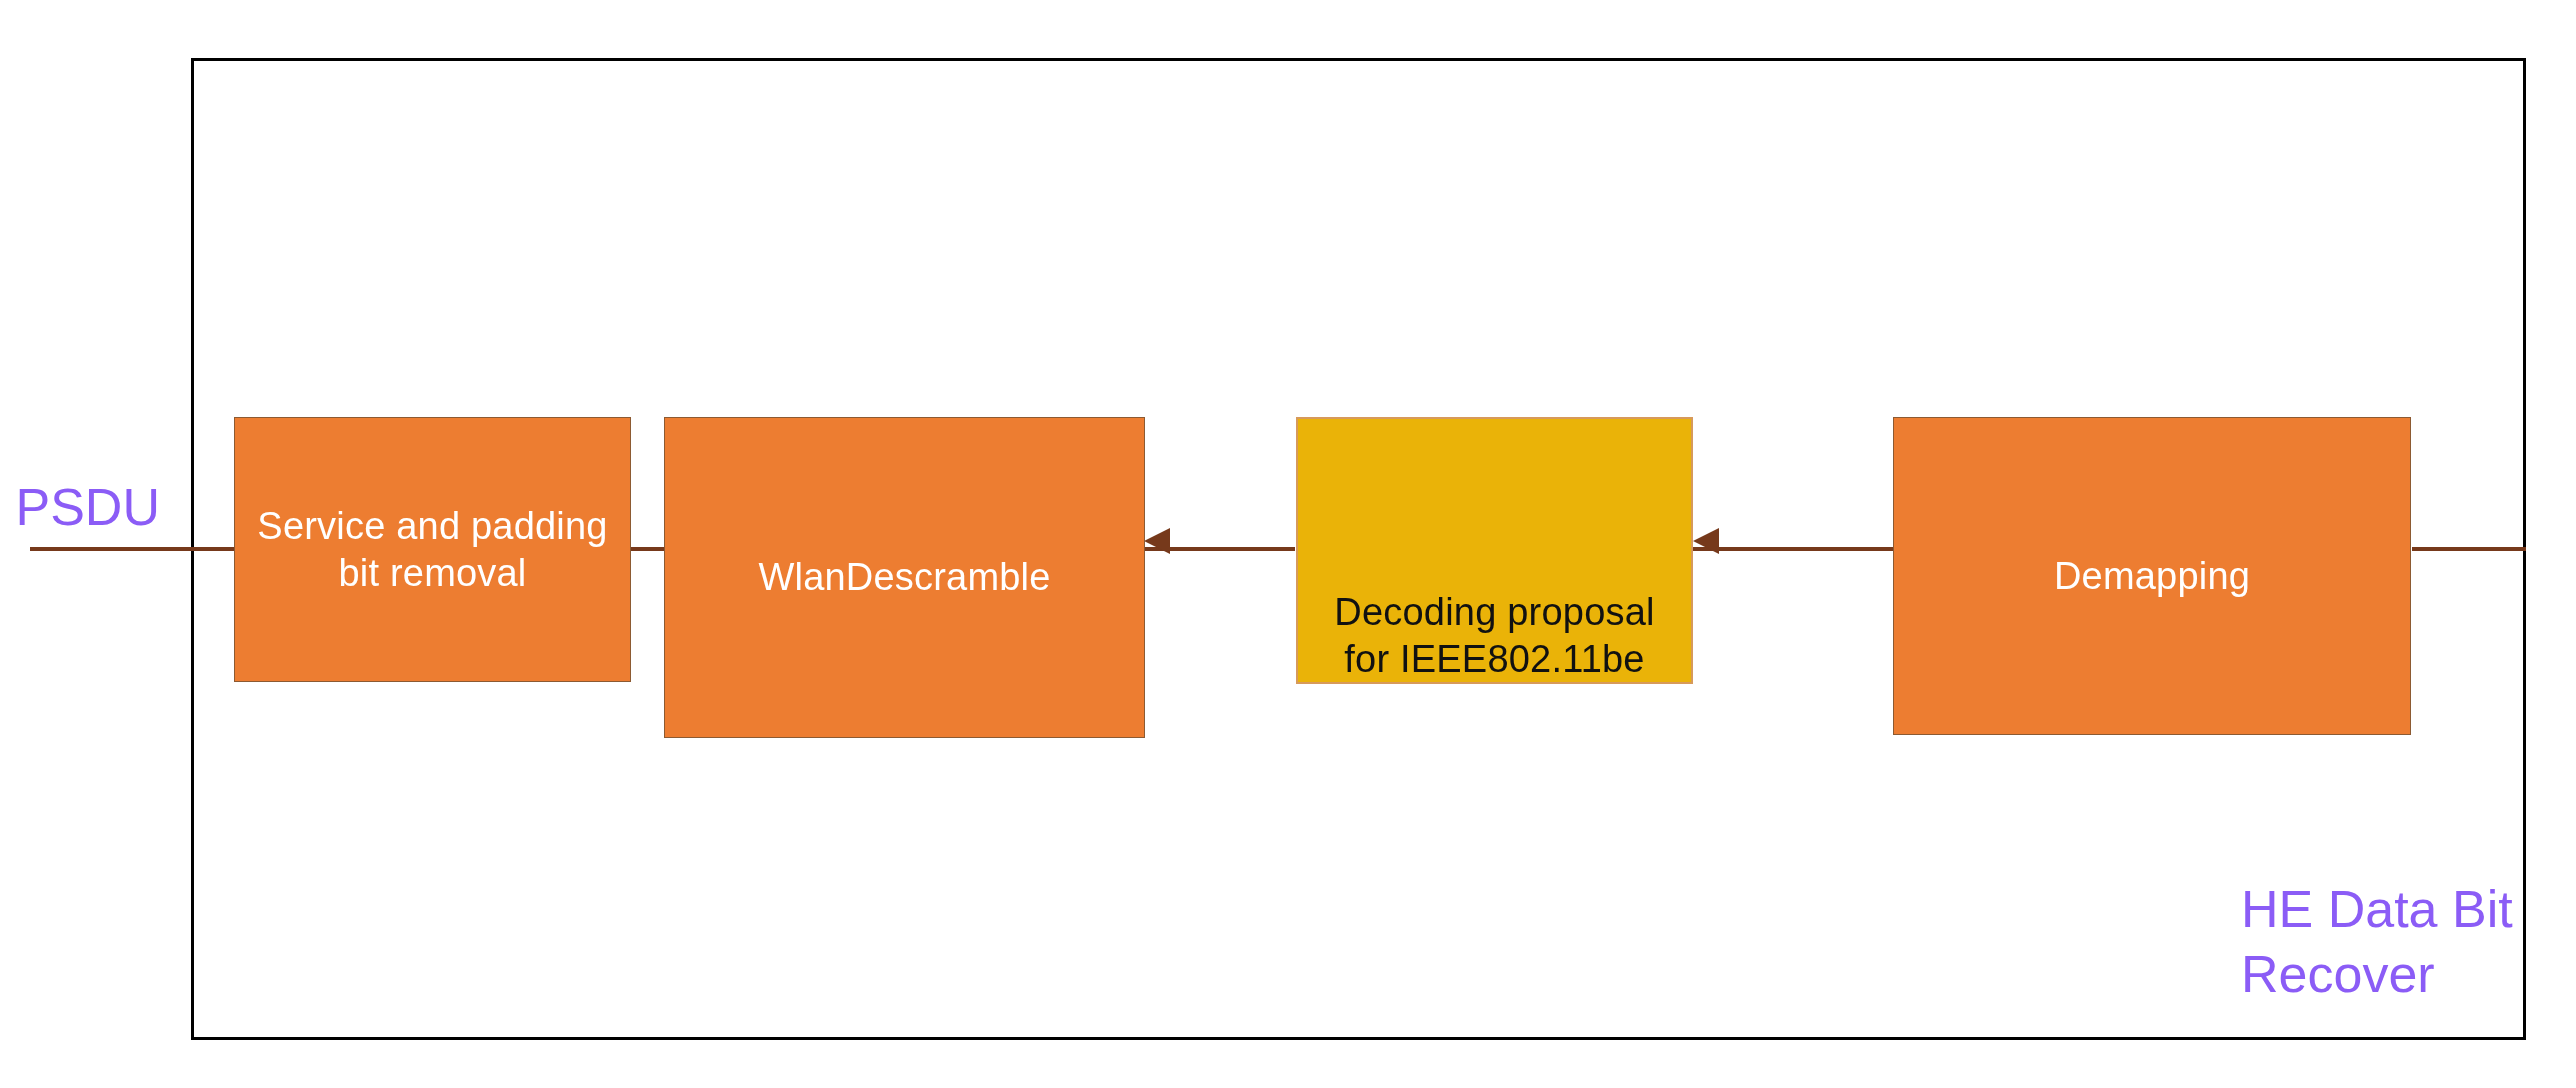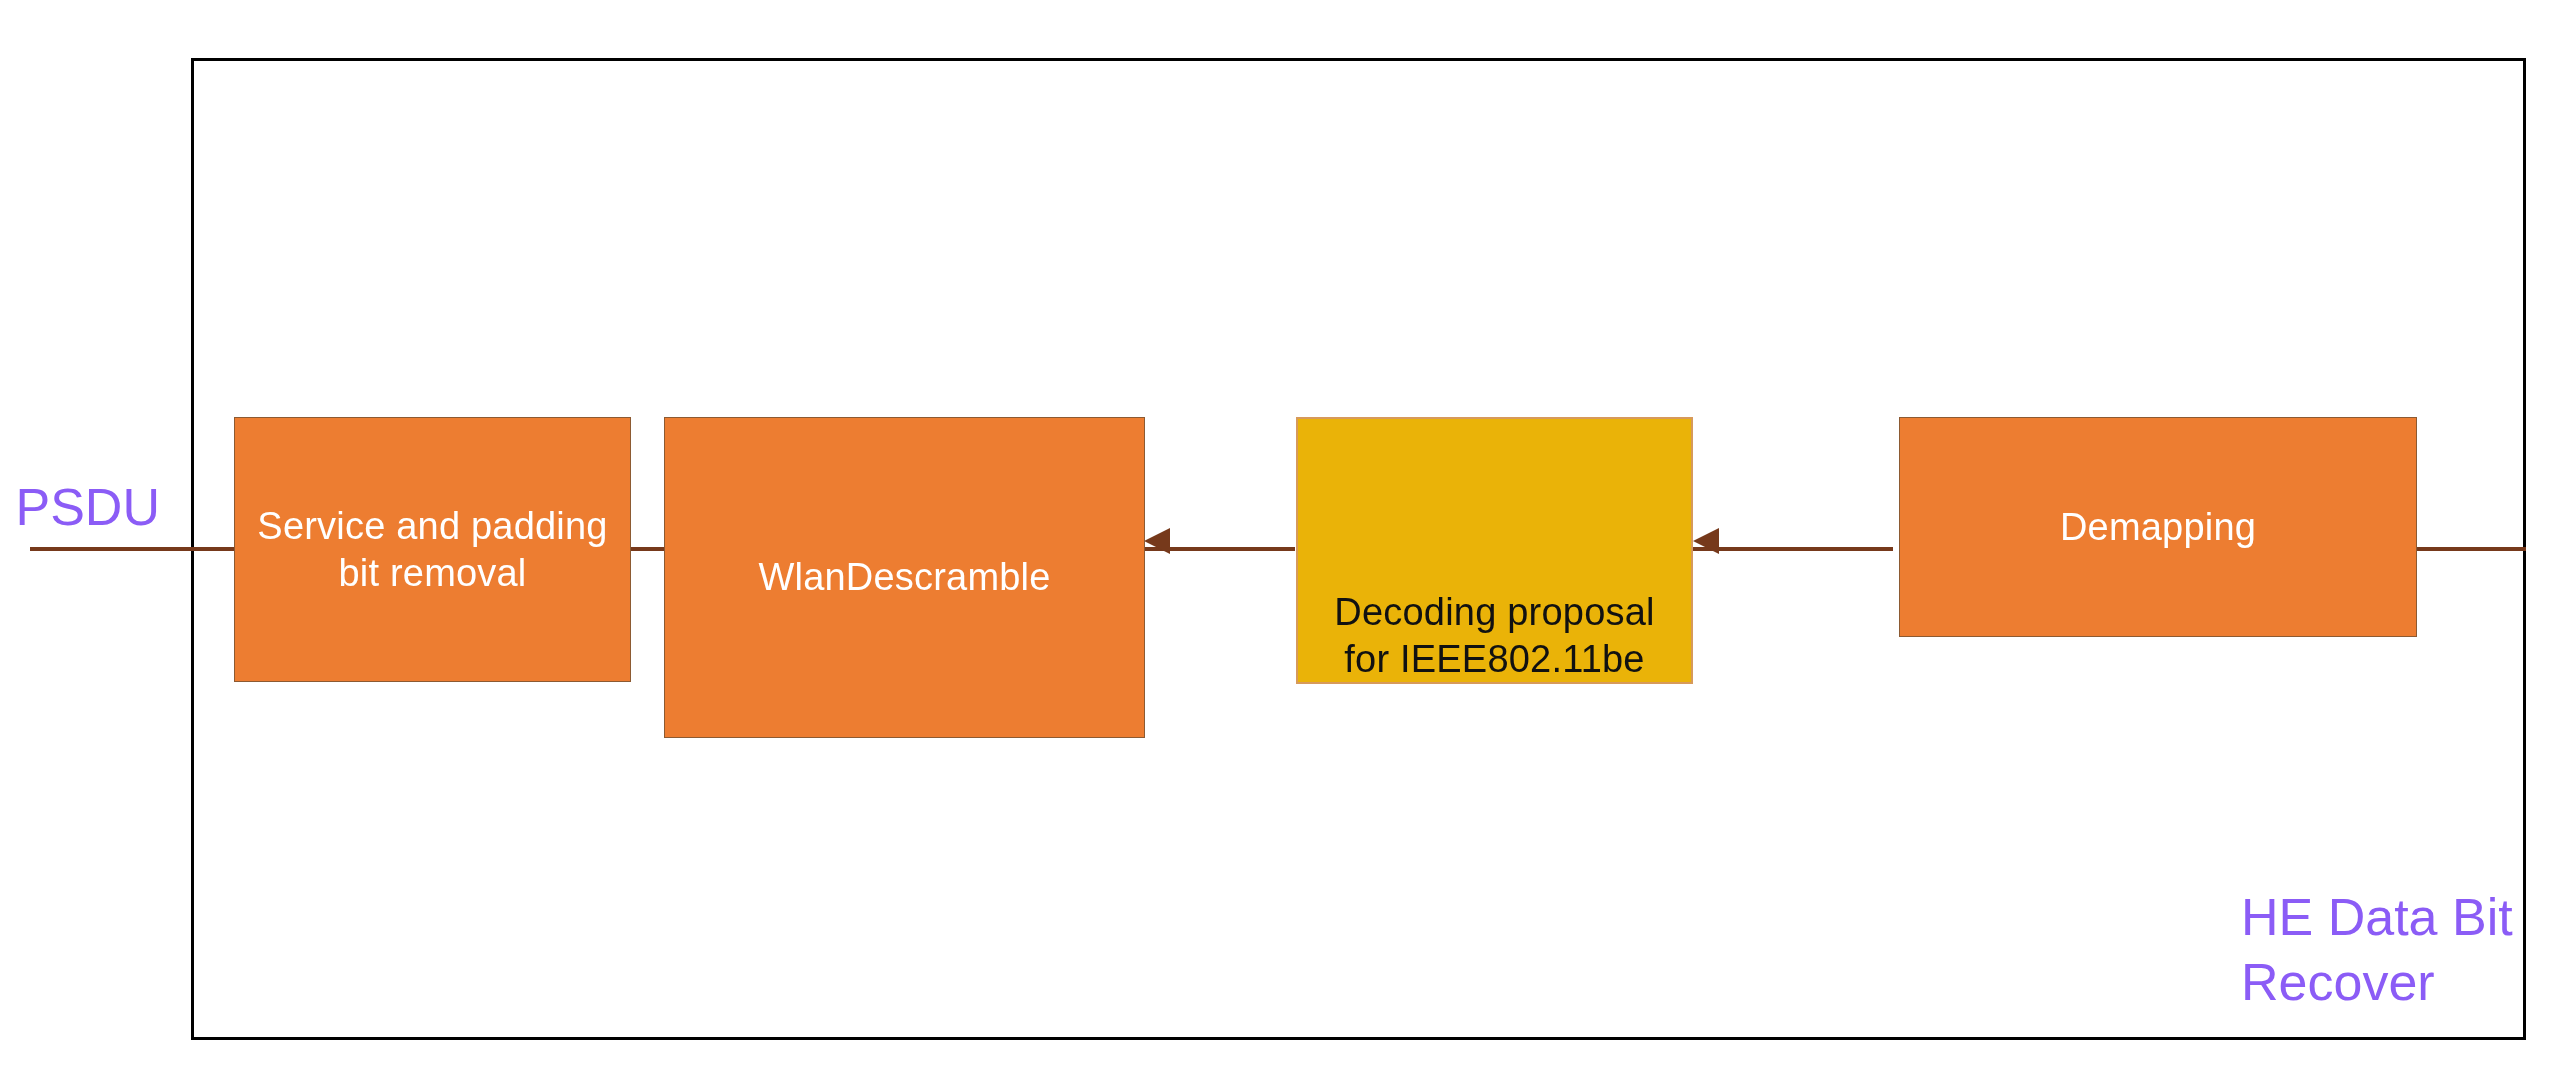--- a/index.html
+++ b/index.html
@@ -63,23 +63,22 @@
   }
   #block-descramble {
     left: 664px; top: 417px; width: 481px; height: 321px;
     font-size: 38px;
   }
   #block-decoding {
     left: 1296px; top: 417px; width: 397px; height: 267px;
     font-size: 38px;
   }
   #block-demapping {
-    left: 1893px; top: 417px; width: 518px; height: 220px;
+    left: 1893px; top: 417px; width: 518px; height: 318px;
     font-size: 38px;
-    margin-left: 6px;
   }
 
   
   .connector {
     position: absolute;
     height: 4.3px;
     background: #76391B;
     top: 547px;
   }
   #conn-input-right { left: 2412px; width: 114px; }
@@ -104,21 +103,21 @@
   
   .plain-label {
     position: absolute;
     color: #8b5cf6;
     font-size: 52px;
     line-height: 1.25;
     white-space: pre-line;
   }
   #label-psdu { left: 15.5px; top: 475px; }
   #label-group {
-    left: 2241px; top: 877px; width: 284px; margin-top: 8px;
+    left: 2241px; top: 877px; width: 284px;
   }
 </style>
 </head>
 <body>
 
 <div id="stage">
 
   <div class="outer-frame"></div>
 
   <div class="connector" id="conn-input-right"></div>

